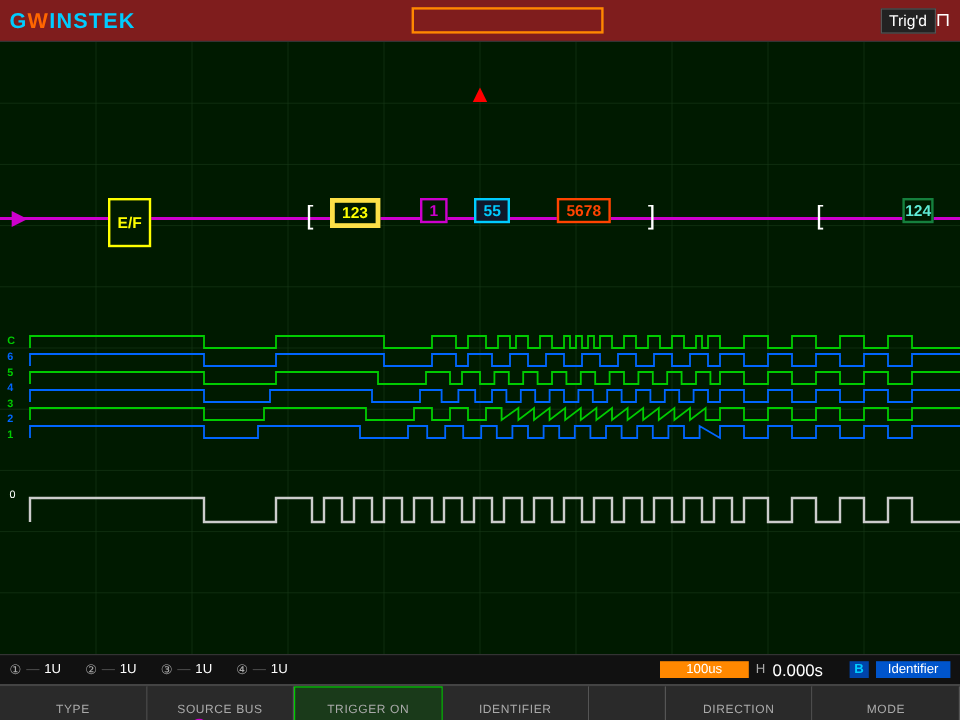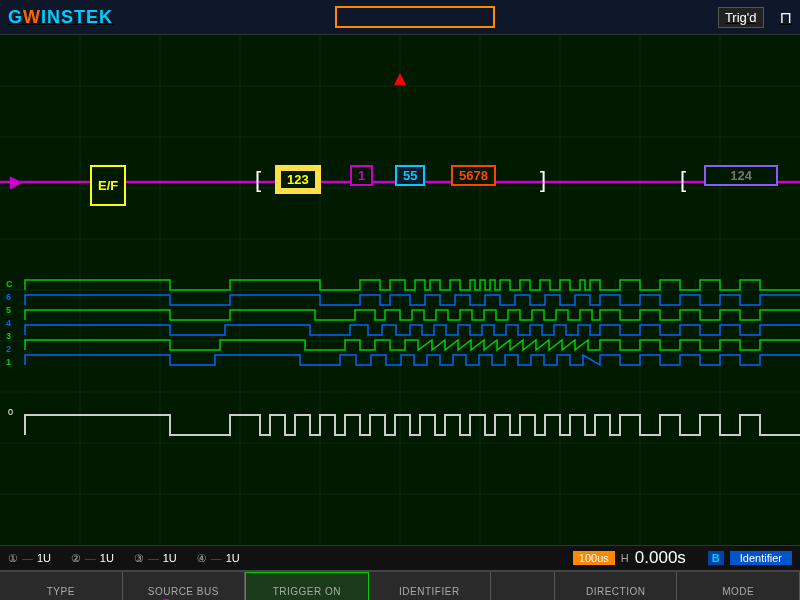--- a/index.html
+++ b/index.html
@@ -9,27 +9,26 @@
       background: #000;
       font-family: Arial, sans-serif;
       overflow: hidden;
       position: relative;
     }
 
     
     #header {
       width: 800px;
       height: 35px;
-      background: #0f172a;
+      background: #7f1d1d;
       display: flex;
       align-items: center;
       justify-content: space-between;
       padding: 0 8px;
       border-bottom: 1px solid #333;
-      text-decoration: underline;
     }
 
     #logo {
       color: #00ccff;
       font-size: 18px;
       font-weight: bold;
       letter-spacing: 1px;
     }
     #logo span { color: #ff6600; }
 
@@ -42,21 +41,21 @@
     #trigger-box {
       border: 2px solid #ff8800;
       width: 160px;
       height: 22px;
       background: transparent;
     }
 
     #trigger-status {
       display: flex;
       align-items: center;
-      gap: 16px;
+      gap: 0;
     }
 
     #trig-label {
       background: #222;
       border: 1px solid #555;
       color: #fff;
       font-size: 13px;
       padding: 2px 6px;
     }
 
@@ -123,28 +122,28 @@
       margin-left: auto;
       display: flex;
       align-items: center;
       gap: 6px;
       color: #fff;
       font-size: 12px;
     }
 
     #time-val {
       background: #ff8800;
-      padding: 1px 6px;
+      padding: 1px 22px;
       color: #fff;
       font-size: 11px;
     }
 
     #position-val {
       color: #fff;
-      font-size: 17px;
+      font-size: 14px;
     }
 
     #identifier-tag {
       background: #0055cc;
       color: #fff;
       padding: 1px 10px;
       font-size: 11px;
     }
 
     
@@ -290,29 +289,29 @@
     <text x="6" y="265" fill="#0066ff" font-size="9" font-family="Arial" font-weight="bold">6</text>
     <text x="6" y="278" fill="#00cc00" font-size="9" font-family="Arial" font-weight="bold">5</text>
     <text x="6" y="291" fill="#0066ff" font-size="9" font-family="Arial" font-weight="bold">4</text>
     <text x="6" y="304" fill="#00cc00" font-size="9" font-family="Arial" font-weight="bold">3</text>
     <text x="6" y="317" fill="#0066ff" font-size="9" font-family="Arial" font-weight="bold">2</text>
     <text x="6" y="330" fill="#00cc00" font-size="9" font-family="Arial" font-weight="bold">1</text>
   </svg>
 
   <div class="frame-label frame-ef" style="position:absolute; top:130px; left:90px; border:2px solid #ffff00; color:#ffff00; font-size:13px; font-weight:bold; padding:11px 6px; background:#001a00;">E/F</div>
 
-  <div class="frame-label" style="position:absolute; top:130px; left:275px; border:6px solid #fde047; color:#ffff00; font-size:13px; font-weight:bold; padding:1px 6px; background:#001a00;">123</div>
+  <div class="frame-label" style="position:absolute; top:130px; left:275px; border:4px solid #fde047; color:#ffff00; font-size:13px; font-weight:bold; padding:1px 6px; background:#001a00;">123</div>
 
   <div class="frame-label" style="position:absolute; top:130px; left:350px; border:2px solid #cc00cc; color:#cc00cc; font-size:13px; font-weight:bold; padding:1px 6px; background:#001a00;">1</div>
 
   <div class="frame-label" style="position:absolute; top:130px; left:395px; border:2px solid #00ccff; color:#00ccff; font-size:13px; font-weight:bold; padding:1px 6px; background:#0f172a;">55</div>
 
-  <div class="frame-label" style="position:absolute; top:130px; left:451px; border:2px solid #ff4400; color:#ff4400; font-size:13px; font-weight:bold; padding:1px 6px; background:#001a00;">5678</div>
-
-  <div class="frame-label" style="position:absolute; top:130px; right:22px; border:2px solid #8b5cf6; color:#737373; font-size:13px; font-weight:bold; padding:1px 24px; background:#001a00;">124</div>
+  <div class="frame-label" style="position:absolute; top:130px; left:464px; border:2px solid #ff4400; color:#ff4400; font-size:13px; font-weight:bold; padding:1px 6px; background:#001a00;">5678</div>
+
+  <div class="frame-label" style="position:absolute; top:130px; right:22px; border:2px solid #15803d; color:#5eead4; font-size:13px; font-weight:bold; padding:1px 0; background:#001a00;">124</div>
 
   <div style="position:absolute; top:132px; left:255px; color:#fff; font-size:22px; font-weight:100;">[</div>
   <div style="position:absolute; top:132px; left:540px; color:#fff; font-size:22px; font-weight:100;">]</div>
   <div style="position:absolute; top:132px; left:680px; color:#fff; font-size:22px; font-weight:100;">[</div>
 
 </div>
 
 <div id="measure-bar">
   <div class="measure-item">
     <span style="color:#aaa;">①</span>

